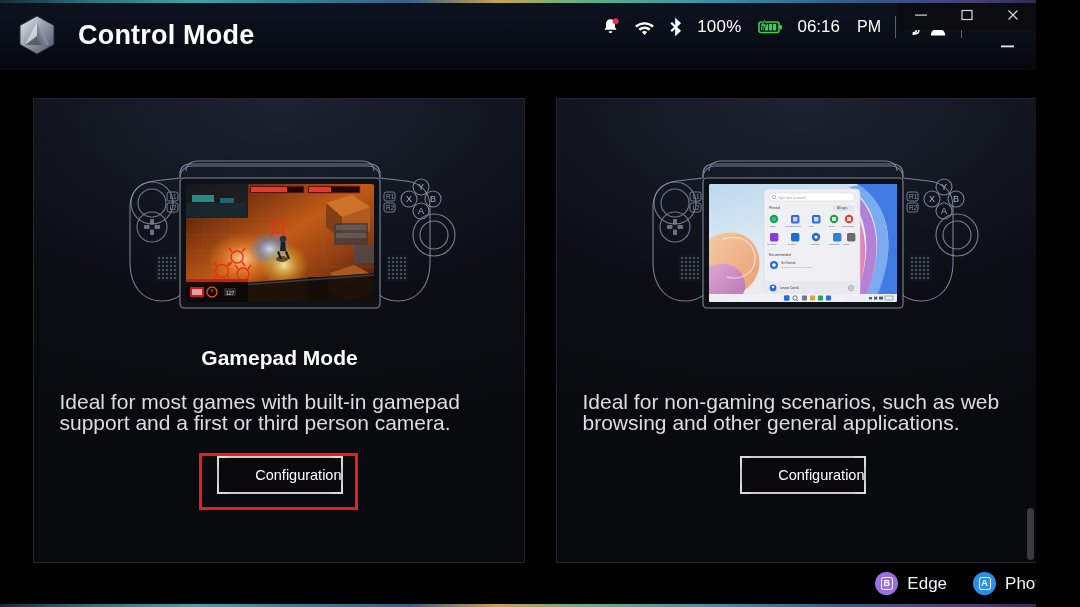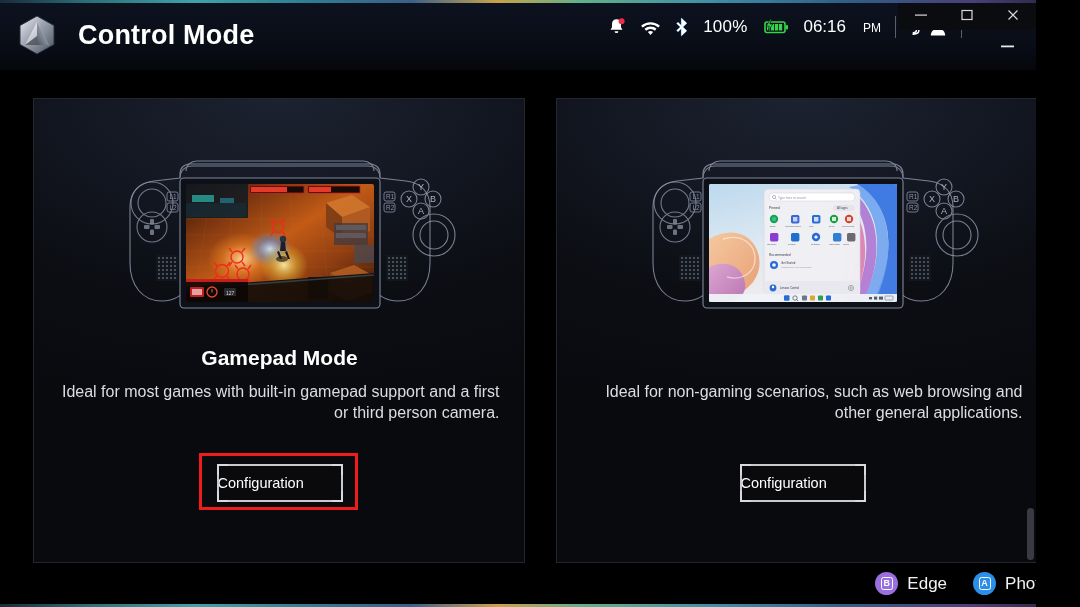--- a/index.html
+++ b/index.html
@@ -48,21 +48,21 @@
   }
 
   .status-cluster {
     position: absolute; right: 118px; top: 16px;
     display: flex; align-items: center; gap: 14px;
     color: #fff;
   }
   .status-cluster svg { display: block; }
   .batt-pct { font-size: 17px; color: #fff; letter-spacing: .2px; }
   .clock { font-size: 17px; color: #fff; display: flex; align-items: baseline; gap: 17px;}
-  .clock .ampm { font-size: 12px; }
+  .clock .ampm { font-size: 16px; }
   .divider-v {
     width: 1px; height: 22px; background: #5a5f6b;
   }
   .user-icons { display: flex; align-items: center; gap: 2px; }
 
   
   .os-controls {
     position: absolute; top: 0; right: 0;
     width: 138px; height: 30px;
     background: #0b0c10;
@@ -106,36 +106,36 @@
     position: absolute; top: 0; left: 0; width: 492px; height: 240px;
   }
   .card-art svg { display: block; }
 
   .mode-title {
     position: absolute; top: 247px; left: 0; width: 492px;
     text-align: center;
     font-size: 21px; font-weight: bold; color: #fff;
   }
   .mode-desc {
-    position: absolute; top: 282px; left: 26px; width: 440px;
-    text-align: right;
-    font-size: 16px; line-height: 21px; color: #dcdce2;
+    position: absolute; top: 292px; left: 26px; width: 440px;
+    text-align: left;
+    font-size: 21px; line-height: 21px; color: #dcdce2;
   }
 
   
   .config-wrap {
     position: absolute; top: 358px; left: 0; width: 492px;
     display: flex; justify-content: center;
   }
   .config-btn {
     position: relative;
     width: 124px; height: 36px;
     background: #0a0a0c;
-    display: flex; align-items: center; justify-content: flex-start;
-    font-size: 14.5px; color: #ffffff; margin-top: 8px;
+    display: flex; align-items: center; justify-content: flex-end;
+    font-size: 14.5px; color: #ffffff;
   }
   .config-btn .cb {
     position: absolute; width: 11px; height: 11px;
     border: 2px solid #d9d9de;
   }
   .config-btn .cb.tl { top: -1px; left: -1px; border-right: none; border-bottom: none; }
   .config-btn .cb.tr { top: -1px; right: -1px; border-left: none; border-bottom: none; }
   .config-btn .cb.bl { bottom: -1px; left: -1px; border-right: none; border-top: none; }
   .config-btn .cb.br { bottom: -1px; right: -1px; border-left: none; border-top: none; }
   .config-btn .edge {

